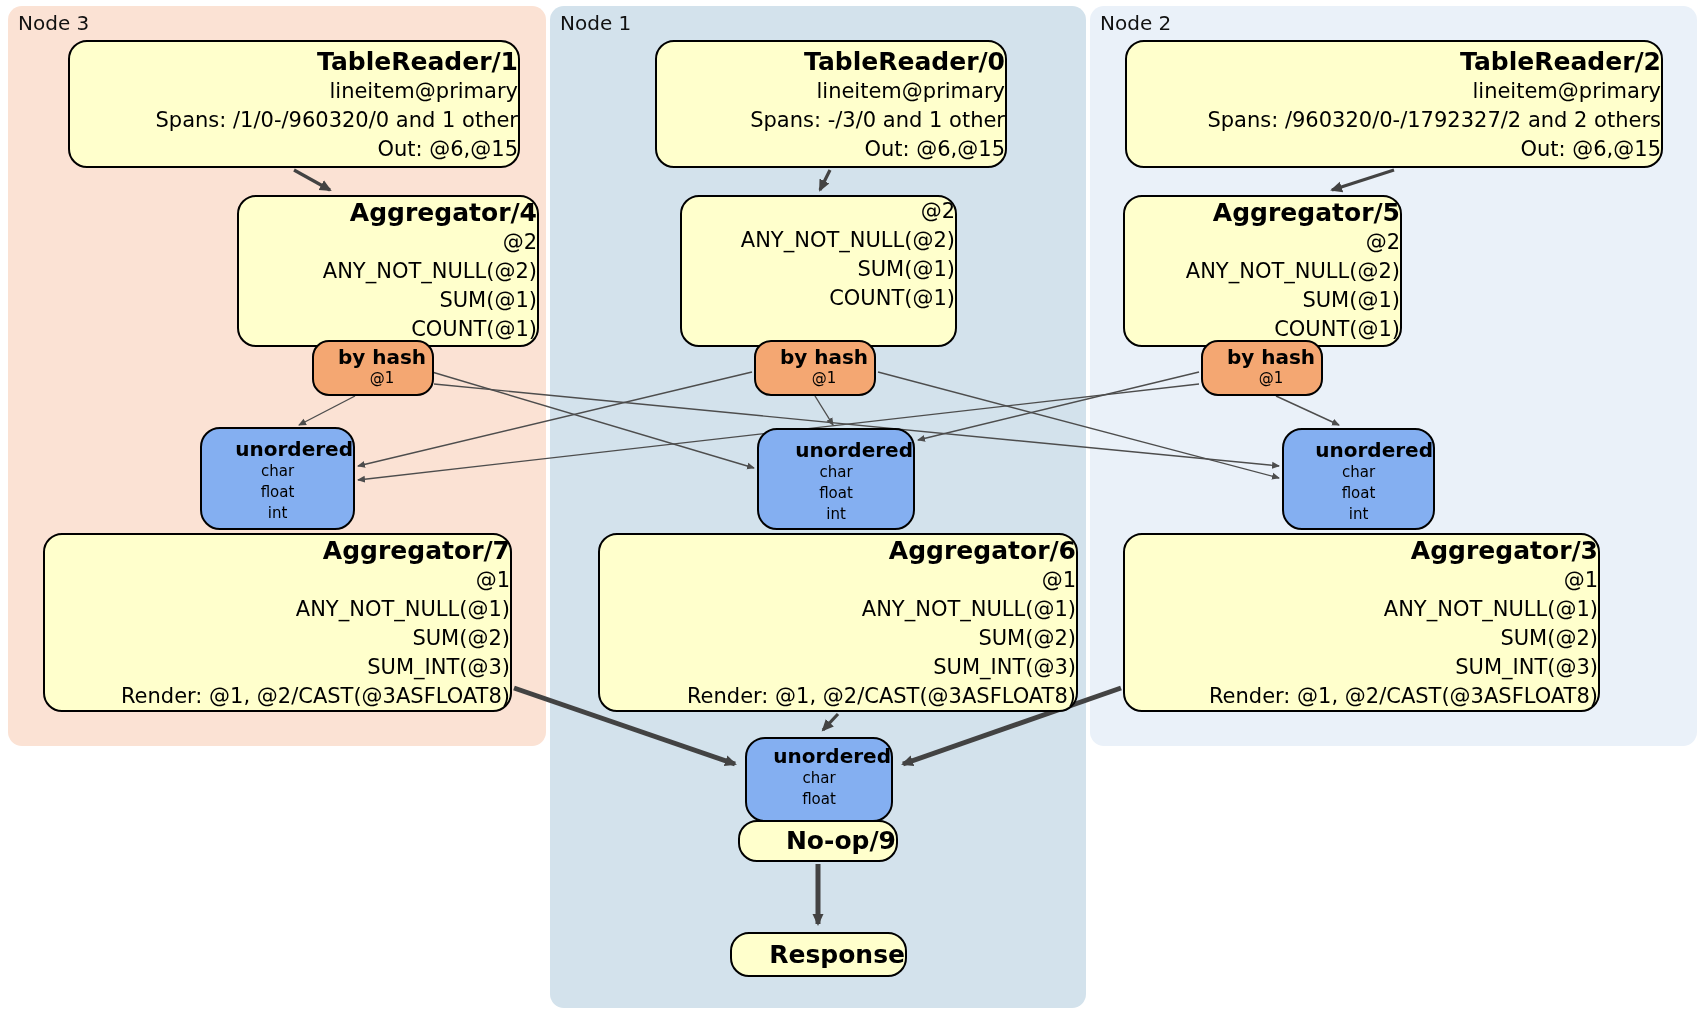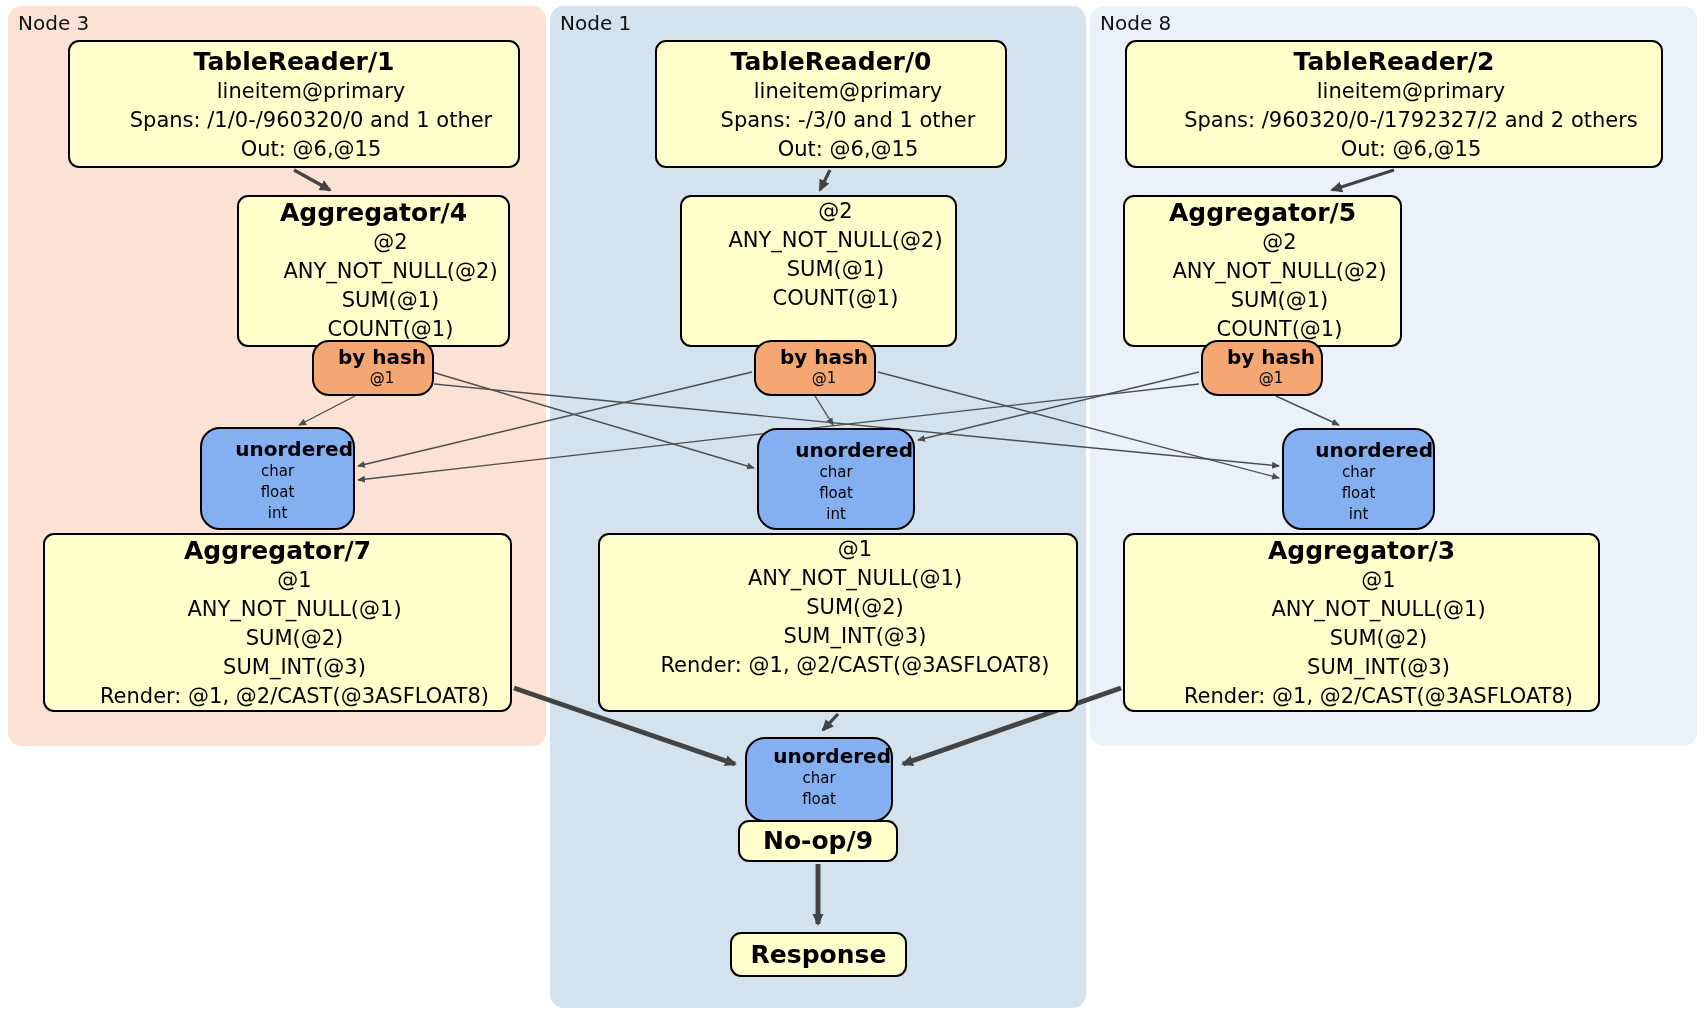--- a/index.html
+++ b/index.html
@@ -14,28 +14,28 @@
   #region-node2{left:1090px;top:6px;width:607px;height:740px;background:#eaf1f9;}
   .region-label{position:absolute;left:10px;top:5px;font-size:20px;color:#111;}
 
   
   svg.edges{position:absolute;left:0;top:0;width:1706px;height:1016px;}
   .edge-thin{stroke:#4d4d4d;stroke-width:1.4;fill:none;}
   .edge-med{stroke:#434343;stroke-width:3.2;fill:none;}
   .edge-thick{stroke:#434343;stroke-width:5;fill:none;}
 
   
-  .box{position:absolute;background:#ffffcc;border:2px solid #000;border-radius:11px;
-       text-align:center;box-sizing:border-box;}
+  .box{position:absolute;background:#ffffcc;border:2px solid #000;border-radius:19px;
+       text-align:right;box-sizing:border-box;}
   .box .title{font-weight:bold;font-size:25px;line-height:31px;}
   .box .line{font-size:21px;line-height:29px;white-space:nowrap;margin-left:34px;}
   #tr1{left:68px;top:40px;width:452px;height:128px;padding-top:4px;}
   #tr0{left:655px;top:40px;width:352px;height:128px;padding-top:4px;}
   #tr2{left:1125px;top:40px;width:538px;height:128px;padding-top:4px;}
-  #agg4{left:237px;top:195px;width:273px;height:152px;}
+  #agg4{left:237px;top:195px;width:302px;height:152px;}
   #agg3{left:680px;top:195px;width:277px;height:152px;}
   #agg5{left:1123px;top:195px;width:279px;height:152px;}
   #agg7{left:43px;top:533px;width:469px;height:179px;}
   #agg6{left:598px;top:533px;width:480px;height:179px;}
   #agg8{left:1123px;top:533px;width:477px;height:179px;}
   #agg7 .line,#agg6 .line,#agg8 .line{line-height:29px;}
   #noop{left:738px;top:820px;width:160px;height:42px;}
   #noop .title{line-height:38px;}
   #response{left:730px;top:932px;width:177px;height:45px;}
   #response .title{line-height:41px;}
@@ -64,21 +64,21 @@
 
 <div class="canvas">
 
   <div class="region" id="region-node3">
     <div class="region-label">Node 3</div>
   </div>
   <div class="region" id="region-node1">
     <div class="region-label">Node 1</div>
   </div>
   <div class="region" id="region-node2">
-    <div class="region-label">Node 8</div>
+    <div class="region-label">Node 2</div>
   </div>
 
   <svg class="edges">
     <defs>
       <marker id="arrowBig" markerUnits="userSpaceOnUse" markerWidth="16" markerHeight="14" refX="10" refY="6" orient="auto">
         <path d="M0,0.5 L12,6 L0,11.5 z" fill="#434343"></path>
       </marker>
       <marker id="arrowSmall" markerUnits="userSpaceOnUse" markerWidth="10" markerHeight="9" refX="7" refY="4" orient="auto">
         <path d="M0,0.5 L8,4 L0,7.5 z" fill="#4d4d4d"></path>
       </marker>
@@ -179,20 +179,21 @@
 
   <div class="box" id="agg7">
     <div class="title">Aggregator/7</div>
     <div class="line">@1</div>
     <div class="line">ANY_NOT_NULL(@1)</div>
     <div class="line">SUM(@2)</div>
     <div class="line">SUM_INT(@3)</div>
     <div class="line">Render: @1, @2/CAST(@3ASFLOAT8)</div>
   </div>
   <div class="box" id="agg6">
+    <div class="title">Aggregator/6</div>
     <div class="line">@1</div>
     <div class="line">ANY_NOT_NULL(@1)</div>
     <div class="line">SUM(@2)</div>
     <div class="line">SUM_INT(@3)</div>
     <div class="line">Render: @1, @2/CAST(@3ASFLOAT8)</div>
   </div>
   <div class="box" id="agg8">
     <div class="title">Aggregator/3</div>
     <div class="line">@1</div>
     <div class="line">ANY_NOT_NULL(@1)</div>

